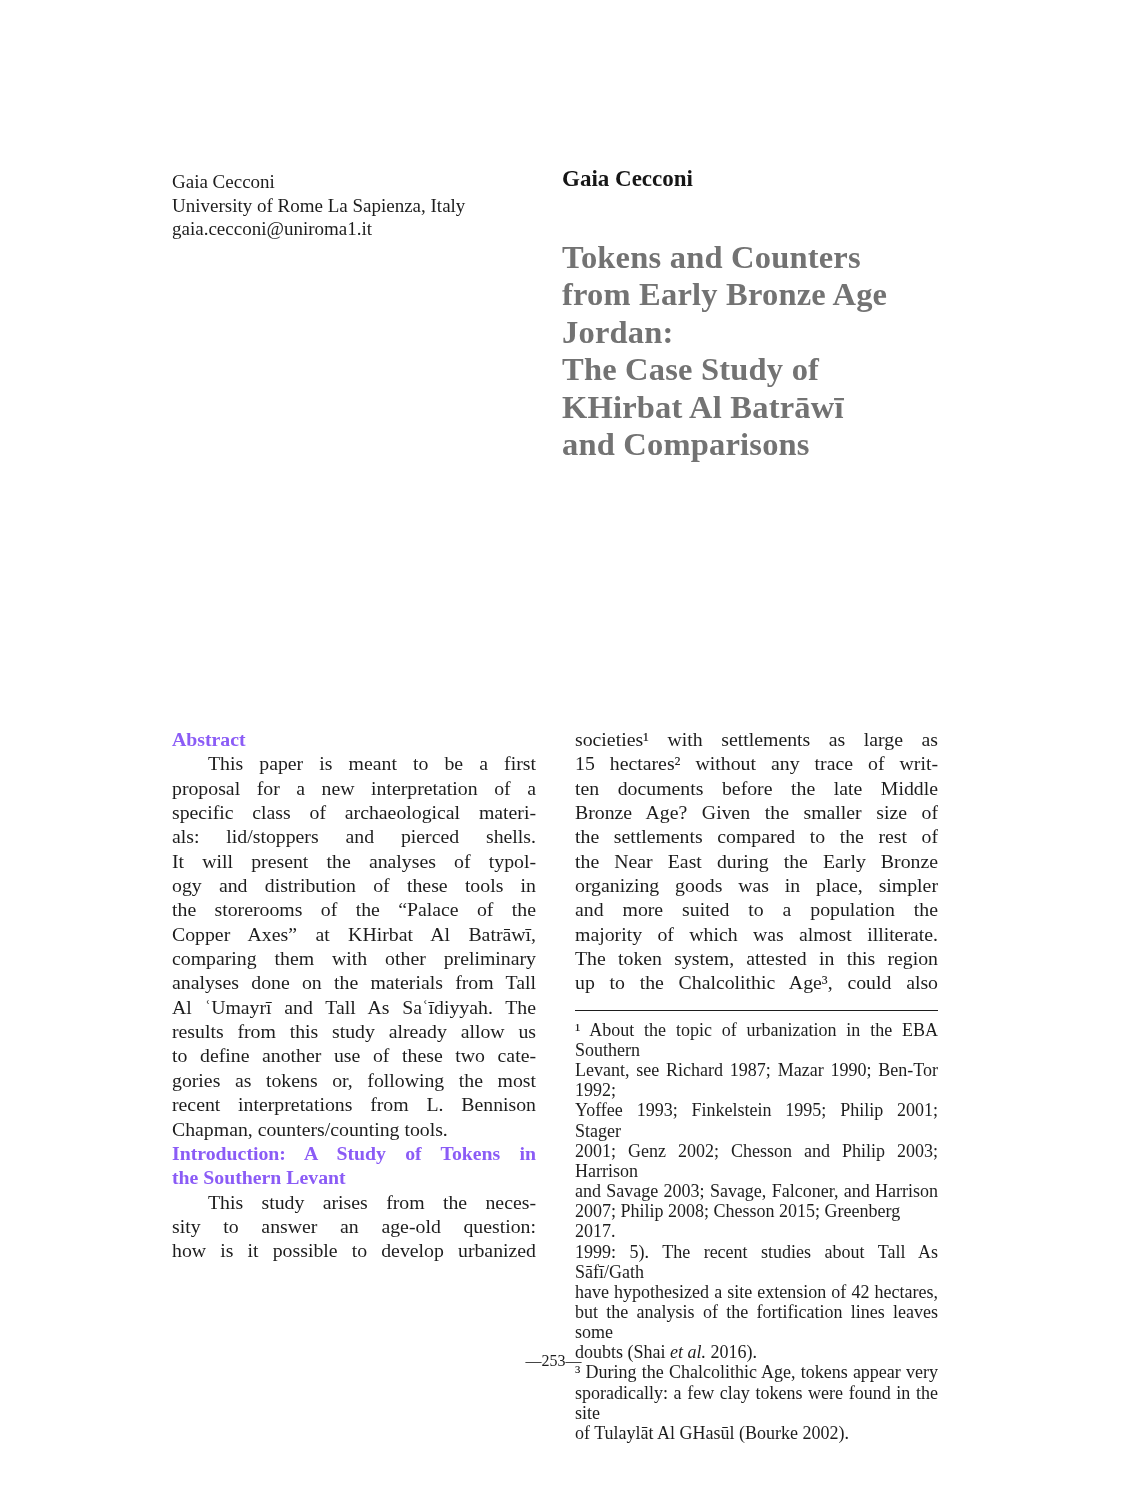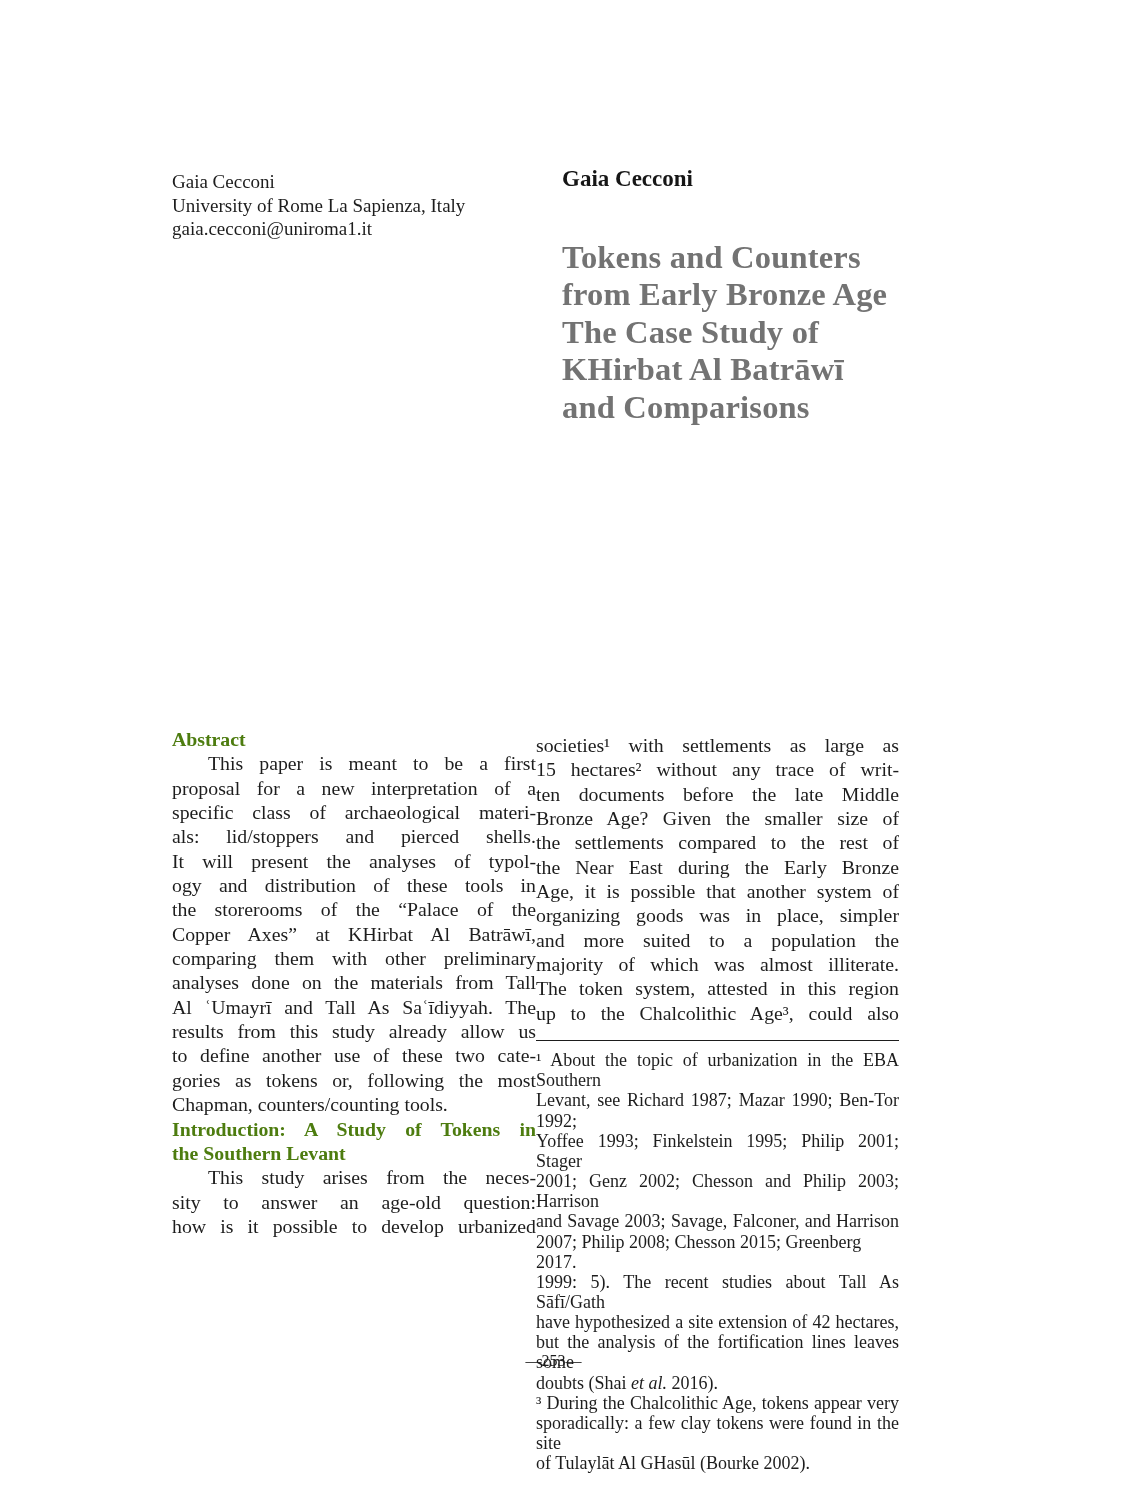--- a/index.html
+++ b/index.html
@@ -18,27 +18,27 @@
 
   
   .hdr-author { left: 562px; top: 166px; font-size: 23px; font-weight: bold; color: #161616; }
 
   
   .title { left: 562px; top: 239px; width: 470px; font-size: 32.5px; line-height: 37.4px; font-weight: bold; color: #737373; letter-spacing: 0.2px; }
 
   
   .col { top: 727px; width: 364px; font-size: 19.8px; line-height: 24.35px; }
   .left-col  { left: 172px; }
-  .right-col { left: 536px; width: 363px; margin-top: 6px; }
+  .right-col { left: 575px; width: 363px; }
 
   .bl { overflow: hidden; }                         
   .j  { text-align: justify; text-align-last: justify; }  
   .l  { text-align: left; text-align-last: left; }        
   .ind { padding-left: 36px; }                      
-  .heading { font-weight: bold; color: #4d7c0f; }
+  .heading { font-weight: bold; color: #8b5cf6; }
   .intro-gap { }
 
   
   .fn-rule { margin-top: 15px; margin-bottom: 9px; border: 0; border-top: 1.6px solid #1d1d1d; width: 100%; }
   .footnotes { font-size: 18px; line-height: 20.15px; }
   .it { font-style: italic; }
 
   
   .page-number { left: 172px; top: 1352px; width: 763px; text-align: center; font-size: 16px; }
 </style>
@@ -51,20 +51,21 @@
     <div>Gaia Cecconi</div>
     <div>University of Rome La Sapienza, Italy</div>
     <div>gaia.cecconi@uniroma1.it</div>
   </div>
 
   <div class="abs hdr-author">Gaia Cecconi</div>
 
   <div class="abs title">
     <div>Tokens and Counters</div>
     <div>from Early Bronze Age</div>
+    <div>Jordan:</div>
     <div>The Case Study of</div>
     <div>KHirbat Al Batrāwī</div>
     <div>and Comparisons</div>
   </div>
 
   <div class="abs col left-col">
     <div class="bl heading">Abstract</div>
     <div class="bl j ind">This paper is meant to be a first</div>
     <div class="bl j">proposal for a new interpretation of a</div>
     <div class="bl j">specific class of archaeological materi-</div>
@@ -72,37 +73,37 @@
     <div class="bl j">It will present the analyses of typol-</div>
     <div class="bl j">ogy and distribution of these tools in</div>
     <div class="bl j">the storerooms of the “Palace of the</div>
     <div class="bl j">Copper Axes” at KHirbat Al Batrāwī,</div>
     <div class="bl j">comparing them with other preliminary</div>
     <div class="bl j">analyses done on the materials from Tall</div>
     <div class="bl j">Al ʿUmayrī and Tall As Saʿīdiyyah. The</div>
     <div class="bl j">results from this study already allow us</div>
     <div class="bl j">to define another use of these two cate-</div>
     <div class="bl j">gories as tokens or, following the most</div>
+    <div class="bl j">recent interpretations from L. Bennison</div>
     <div class="bl l">Chapman, counters/counting tools.</div>
 
     <div class="bl j heading intro-gap">Introduction: A Study of Tokens in</div>
     <div class="bl l heading">the Southern Levant</div>
     <div class="bl j ind">This study arises from the neces-</div>
     <div class="bl j">sity to answer an age-old question:</div>
     <div class="bl j">how is it possible to develop urbanized</div>
   </div>
 
   <div class="abs col right-col">
     <div class="bl j">societies¹ with settlements as large as</div>
     <div class="bl j">15 hectares² without any trace of writ-</div>
     <div class="bl j">ten documents before the late Middle</div>
     <div class="bl j">Bronze Age? Given the smaller size of</div>
     <div class="bl j">the settlements compared to the rest of</div>
     <div class="bl j">the Near East during the Early Bronze</div>
-    <div class="bl j">Age, it is possible that another system of</div>
     <div class="bl j">organizing goods was in place, simpler</div>
     <div class="bl j">and more suited to a population the</div>
     <div class="bl j">majority of which was almost illiterate.</div>
     <div class="bl j">The token system, attested in this region</div>
     <div class="bl j">up to the Chalcolithic Age³, could also</div>
 
     <hr class="fn-rule">
 
     <div class="footnotes">
       <div class="bl j">¹ About the topic of urbanization in the EBA Southern</div>

